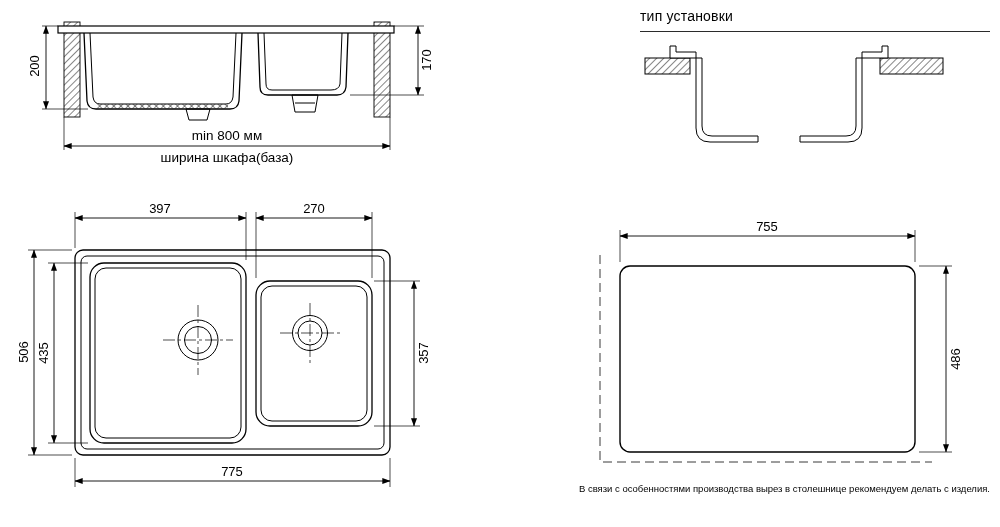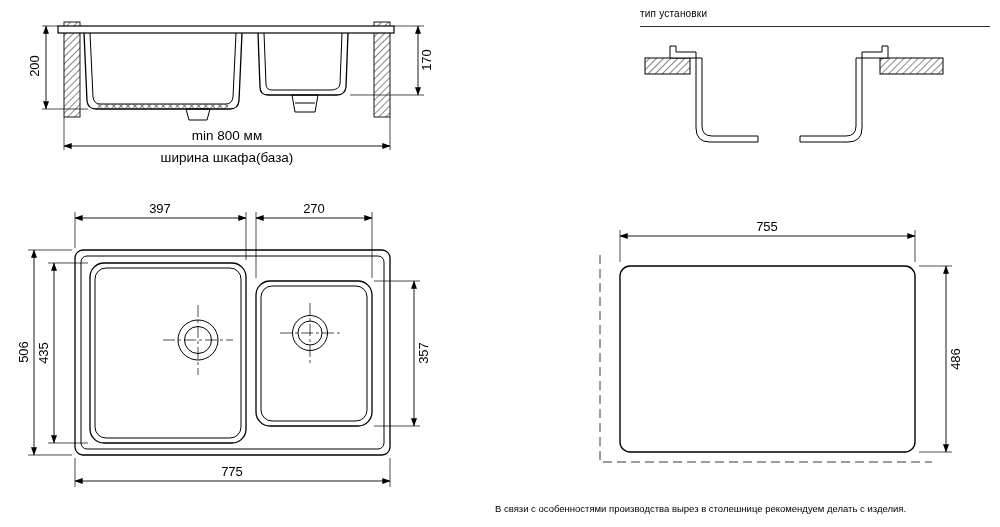--- a/index.html
+++ b/index.html
@@ -2,28 +2,28 @@
 <html><head>
 <meta charset="utf-8">
 <style>
   html,body{margin:0;padding:0;background:#fff;}
   .canvas{
     position:relative;width:1000px;height:527px;background:#ffffff;
     font-family:"Liberation Sans",sans-serif;overflow:hidden;color:#000;
   }
   .drawing-svg{position:absolute;left:0;top:0;}
   .sec-title{
-    position:absolute;left:640px;width:350px;font-size:10px;color:#000;
+    position:absolute;left:640px;width:350px;font-size:14px;color:#000;
     padding-bottom:7px;border-bottom:1.2px solid #2b2b2b;letter-spacing:.2px;
   }
   #mount-title{top:8px;}
   #cutout-title{top:184px;}
   .footnote{
-    position:absolute;top:483px;left:495px;width:495px;text-align:left;
-    font-size:9.5px;color:#000;margin-top:20px;
+    position:absolute;top:483px;left:495px;width:495px;text-align:right;
+    font-size:9.5px;color:#000;
   }
   .obj{fill:none;stroke:#000;stroke-width:1.3;}
   .obj-thin{fill:none;stroke:#000;stroke-width:1;}
   .ext{stroke:#000;stroke-width:0.7;}
   .dim{stroke:#000;stroke-width:0.9;}
   .cline{stroke:#000;stroke-width:0.7;stroke-dasharray:12 3 3 3;}
   .dashed{fill:none;stroke:#3a3a3a;stroke-width:1;stroke-dasharray:9 5;}
   .dimtxt{font-size:13px;fill:#000;}
   .captxt{font-size:13.5px;fill:#000;}
 </style>

